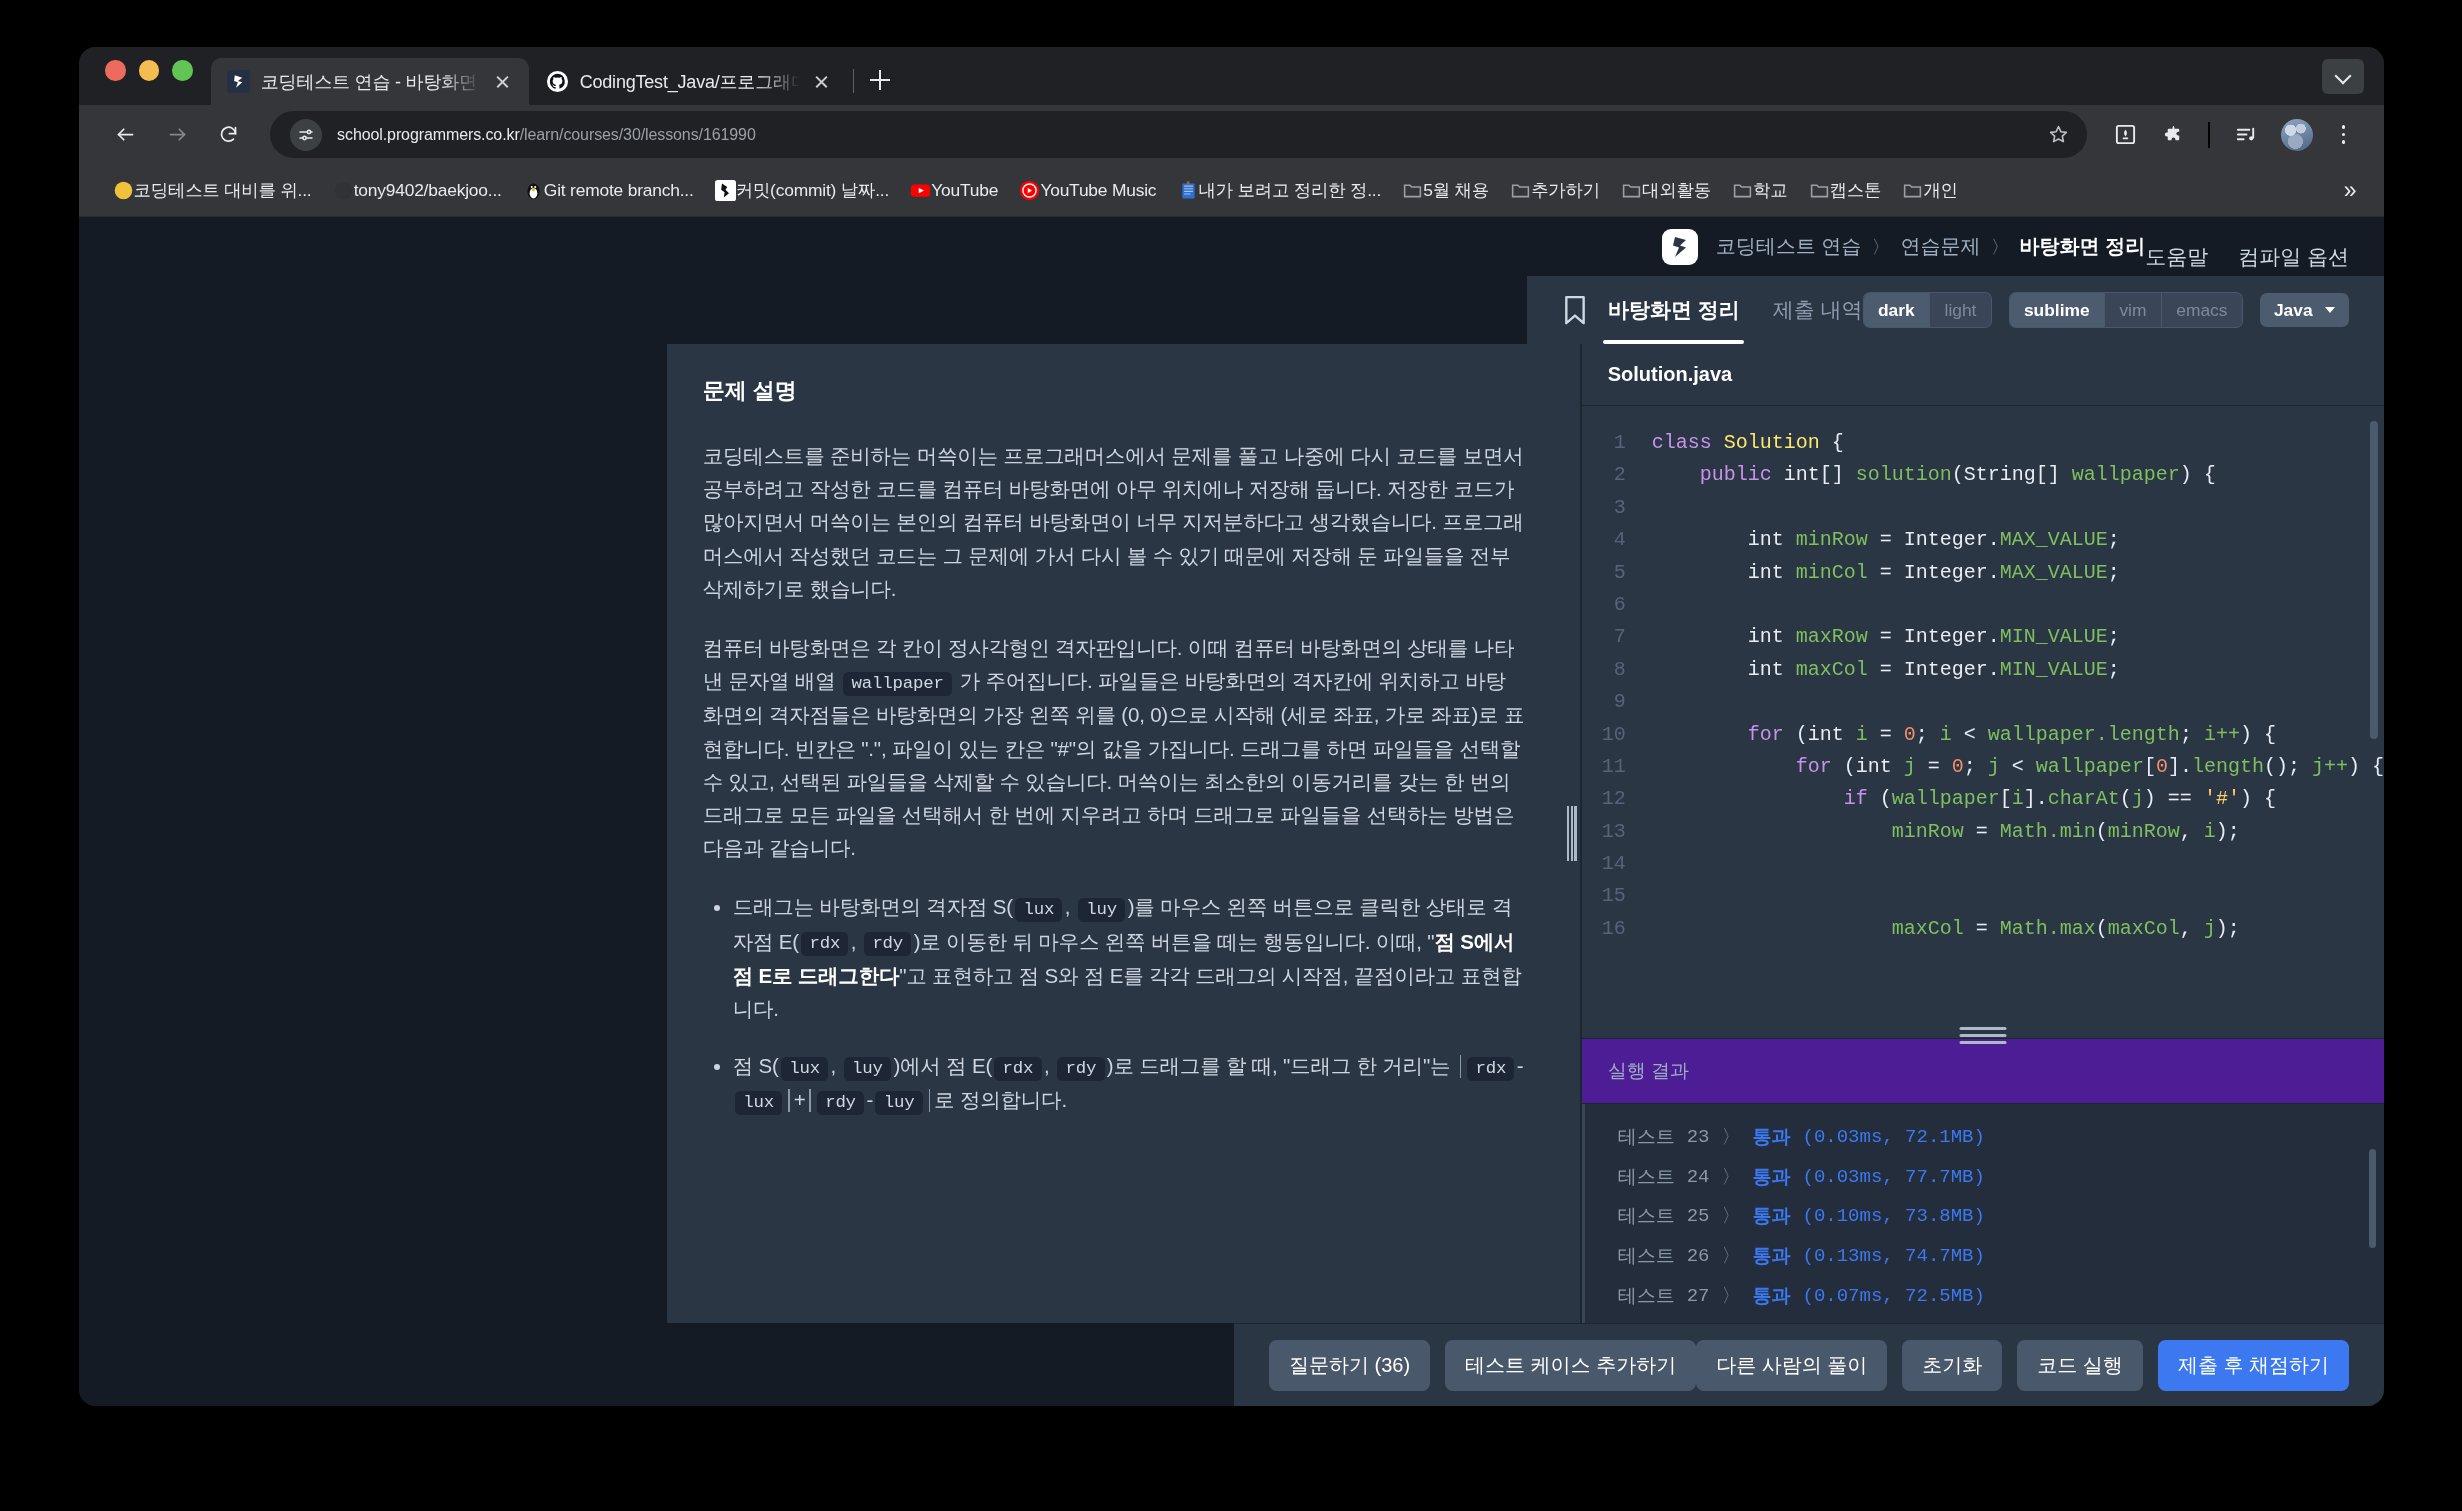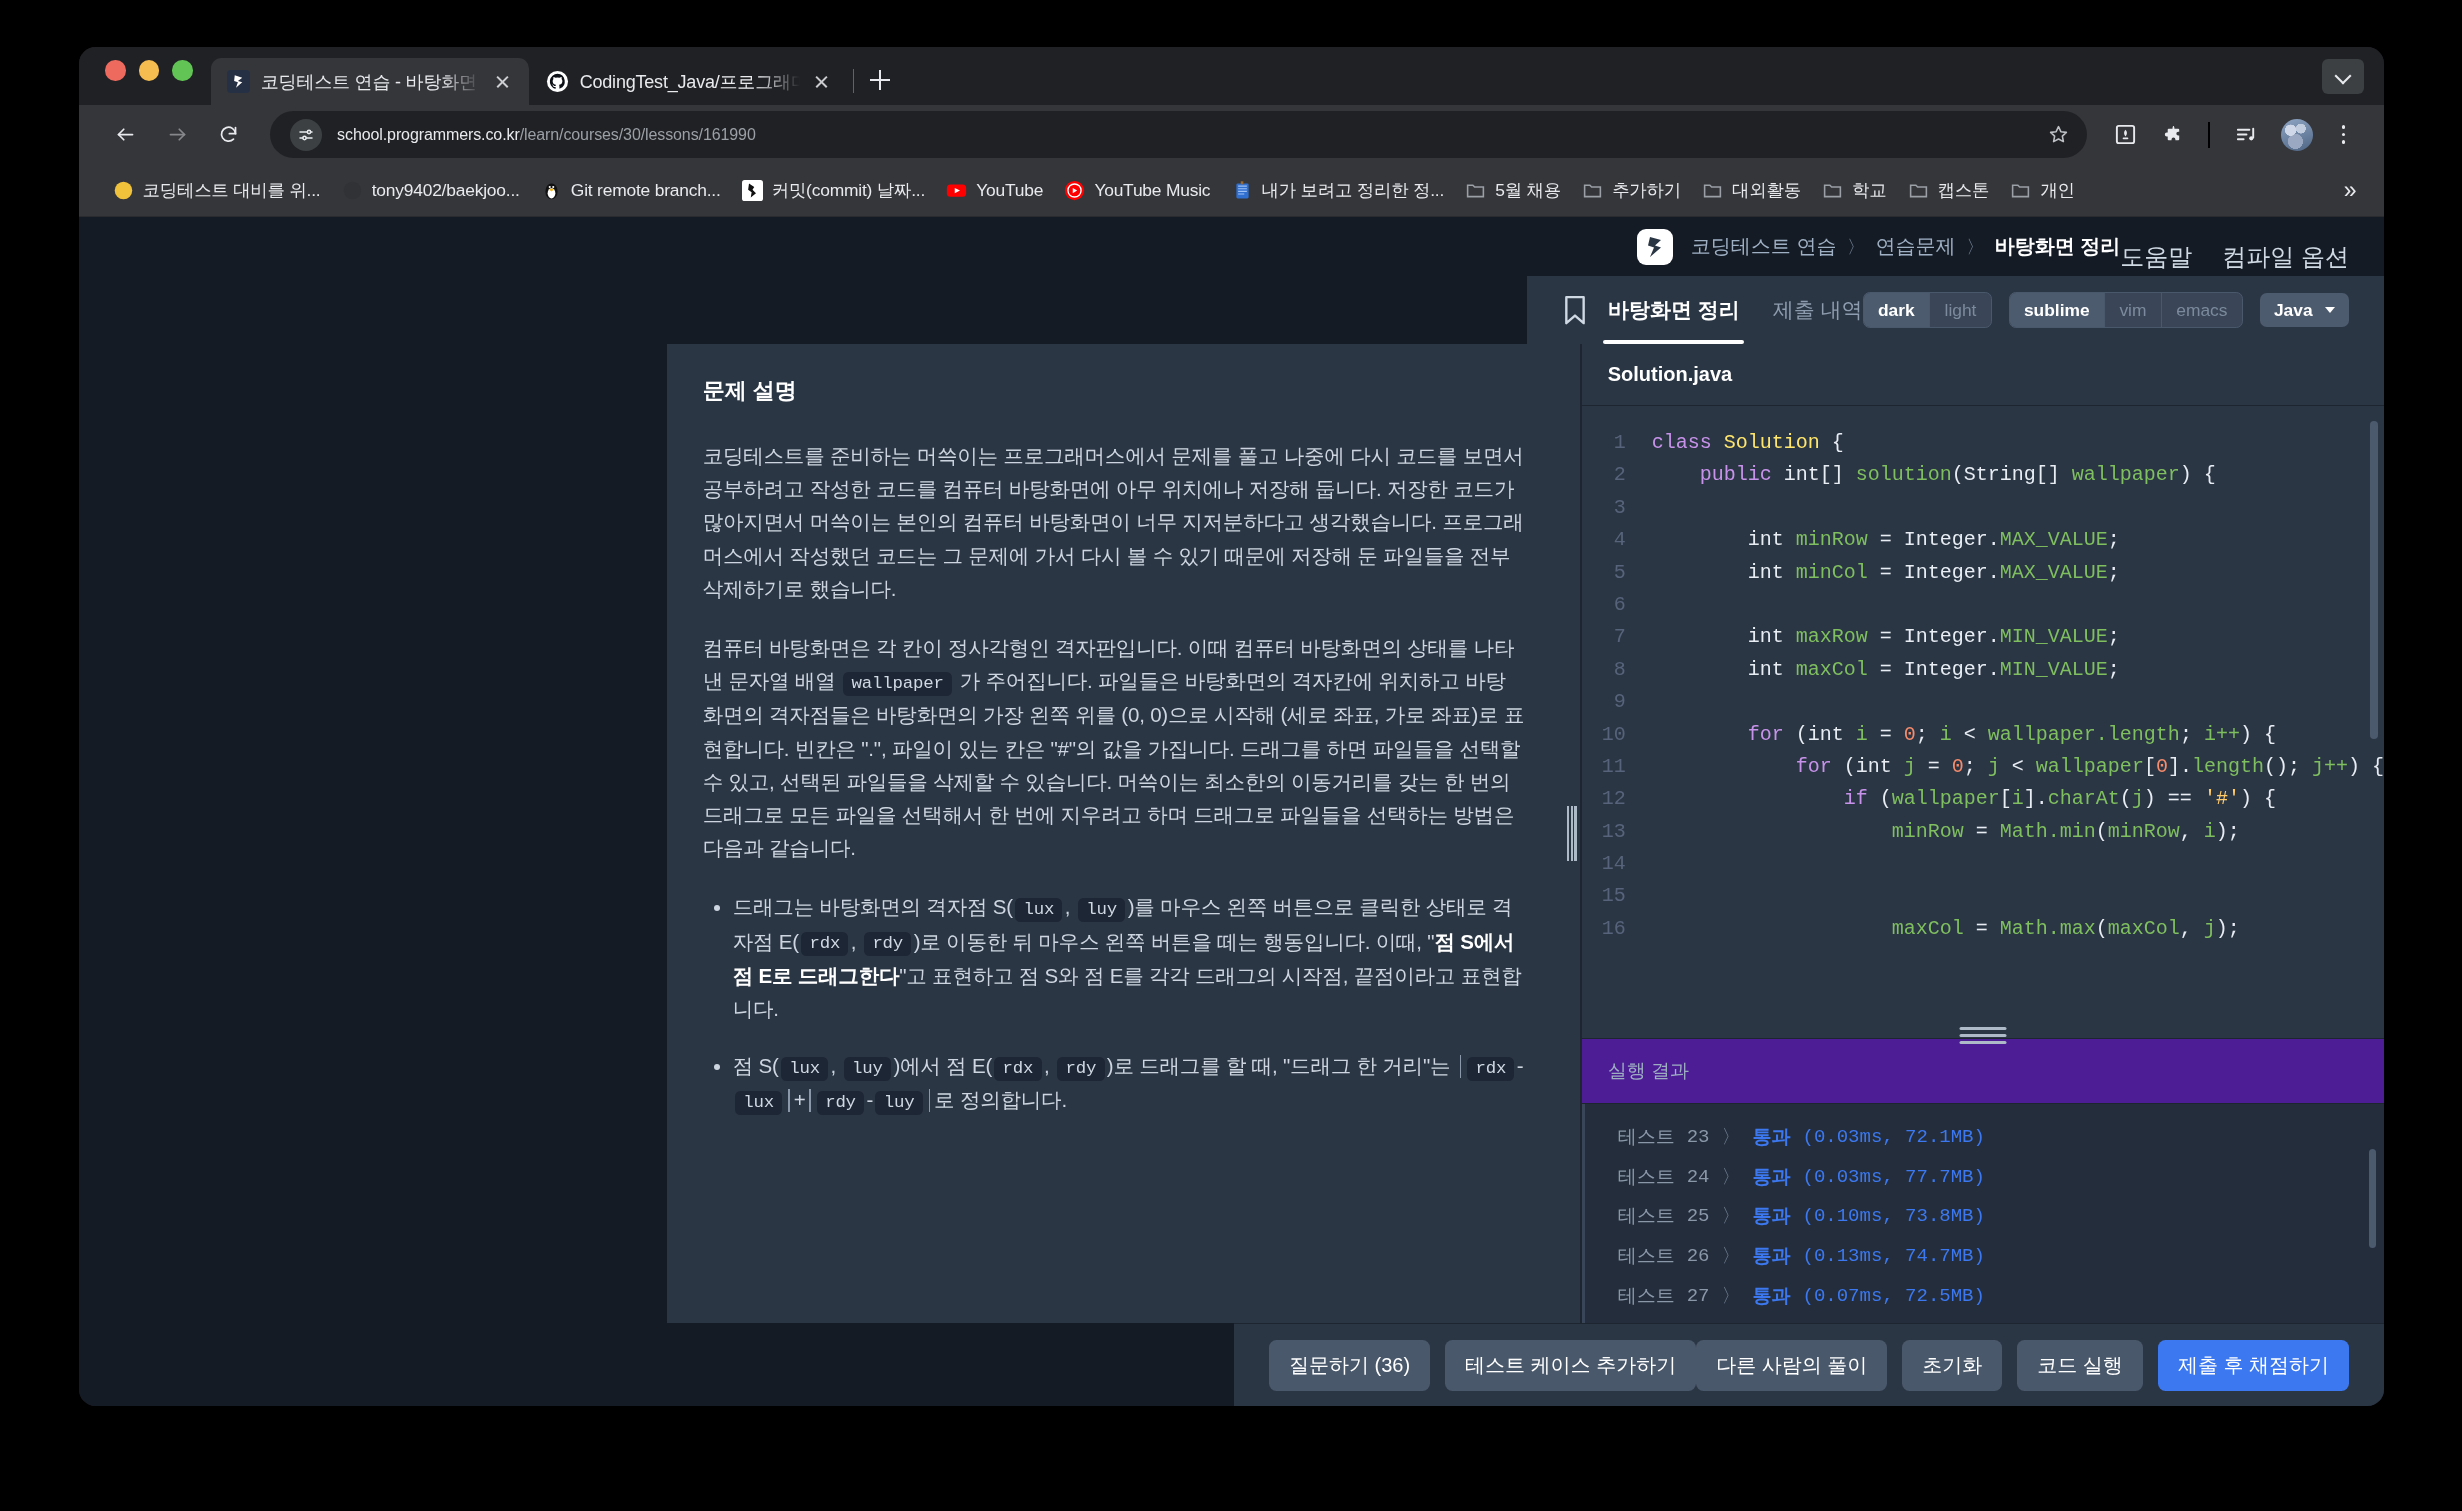--- a/index.html
+++ b/index.html
@@ -100,41 +100,41 @@
                 linear-gradient(160deg,#8fa5c4,#4f6584);
   }
   .kebab { width: 35px; height: 42px; display:flex; flex-direction:column; align-items:center; justify-content:center; gap:3.8px; flex:none;}
   .kebab span { width: 3.8px; height: 3.8px; border-radius:50%; background:#e8eaed; display:block; }
 
   
   .bookmarks {
     height: 53px; background: #35363a; display:flex; align-items:center;
     padding: 0 23px; gap: 0; flex: none; border-bottom: 0.8px solid #2a2b2e;
   }
-  .bm { display:flex; align-items:center; gap: 9px; padding: 6px 10.6px; border-radius: 6px; flex:none; }
+  .bm { display:flex; align-items:center; gap: 0; padding: 6px 10.6px; border-radius: 6px; flex:none; }
   .bm .bmi { width: 21px; height: 21px; flex:none; display:flex; align-items:center; justify-content:center; }
   .bm .bml { font-size: 17.4px; color:#e8eaed; white-space: nowrap; letter-spacing: -0.2px; }
   .bm-more { margin-left: auto; color: #e8eaed; font-size: 23px; padding-right: 4.5px; }
   .ficon svg { width: 21px; height: 21px; }
 
   
   .page { flex: 1; background: #141b25; display:flex; flex-direction:column; min-height:0;align-items:flex-end; }
 
   .site-header {
     height: 59px; display:flex; align-items:center; padding: 0 35px; flex:none; background:#141b25;
   }
   .brand {
     width: 36px; height: 36px; border-radius: 9px; background:#fff;
     display:flex; align-items:center; justify-content:center; flex:none; margin-right: 18px;
   }
   .brand svg { width: 24px; height: 26px; }
   .crumbs { display:flex; align-items:center; gap: 10.6px; font-size: 20px; color:#9fb0c4; }
   .crumbs .sep { color:#6d7d90; font-size: 18px; }
   .crumbs .cur { color:#ffffff; font-weight: bold; }
-  .hdr-right { margin-left:auto; display:flex; align-items:center; gap: 30px; font-size: 24px; color:#cfd9e4;margin-top:20px; }
+  .hdr-right { margin-left:auto; display:flex; align-items:center; gap: 30px; font-size: 21px; color:#cfd9e4;margin-top:20px; }
 
   .subbar {
     height: 68px; background:#2b3645; display:flex; align-items:center;
     padding: 0 35px; flex:none; position: relative;
   }
   .bookmark-icon { width: 26px; height: 30px; margin-right: 20px; flex:none; }
   .ptabs { display:flex; align-items:flex-end; gap: 33px; height: 68px; }
   .ptab { font-size: 21px; color:#8d9cae; height:68px; display:flex; align-items:center; position:relative; }
   .ptab.active { color:#fff; font-weight:bold; }
   .ptab.active::after {

